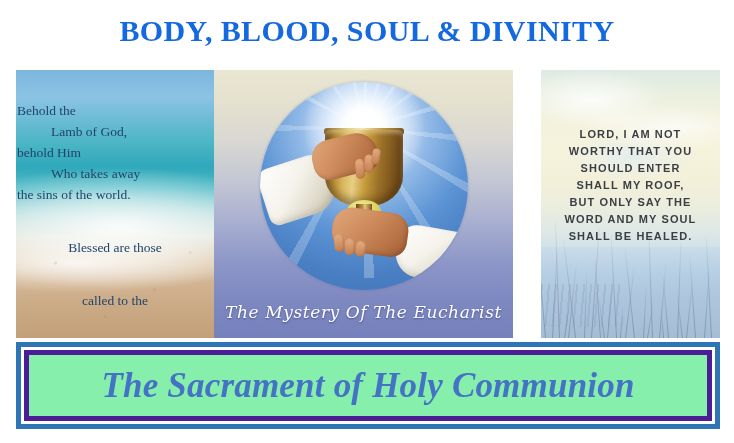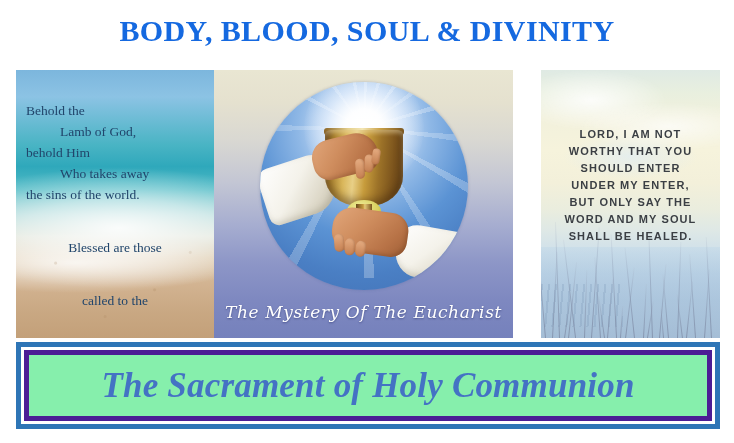--- a/index.html
+++ b/index.html
@@ -86,21 +86,21 @@
       radial-gradient(circle at 45% 80%, rgba(150,110,70,0.14) 0 1px, transparent 2px),
       radial-gradient(circle at 88% 20%, rgba(150,110,70,0.12) 0 1px, transparent 2px);
   }
 
   .beach-text {
     position: absolute;
     left: 0;
     top: 30px;
     width: 198px;
     box-sizing: border-box;
-    padding: 0 10px;
+    padding: 0 1px;
     color: #21456b;
     font-family: "Liberation Serif", serif;
     font-size: 13.5px;
     line-height: 21px;
   }
   .beach-text .ln { white-space: nowrap; }
   .beach-text .ln.indent { padding-left: 34px; }
   .beach-stanza-2 {
     margin-top: 20px;
     text-align: center;
@@ -456,21 +456,21 @@
           <div class="reed" style="left: 35%; height: 34%; transform: rotate(-8deg);"></div>
           <div class="reed" style="left: 59%; height: 30%; transform: rotate(9deg);"></div>
           <div class="reed" style="left: 79%; height: 36%; transform: rotate(-7deg);"></div>
           <div class="reed" style="left: 44%; height: 26%; transform: rotate(4deg);"></div>
           <div class="reed" style="left: 68%; height: 24%; transform: rotate(-5deg);"></div>
         </div>
       <div class="lake-text">
         <div class="ln">LORD, I AM NOT</div>
         <div class="ln">WORTHY THAT YOU</div>
         <div class="ln">SHOULD ENTER</div>
-        <div class="ln">UNDER MY ENTER,</div>
+        <div class="ln">SHALL MY ROOF,</div>
         <div class="ln">BUT ONLY SAY THE</div>
         <div class="ln">WORD AND MY SOUL</div>
         <div class="ln">SHALL BE HEALED.</div>
       </div>
     </div>
 
   </div>
 
   <div class="banner">
     <div class="banner-inner">

